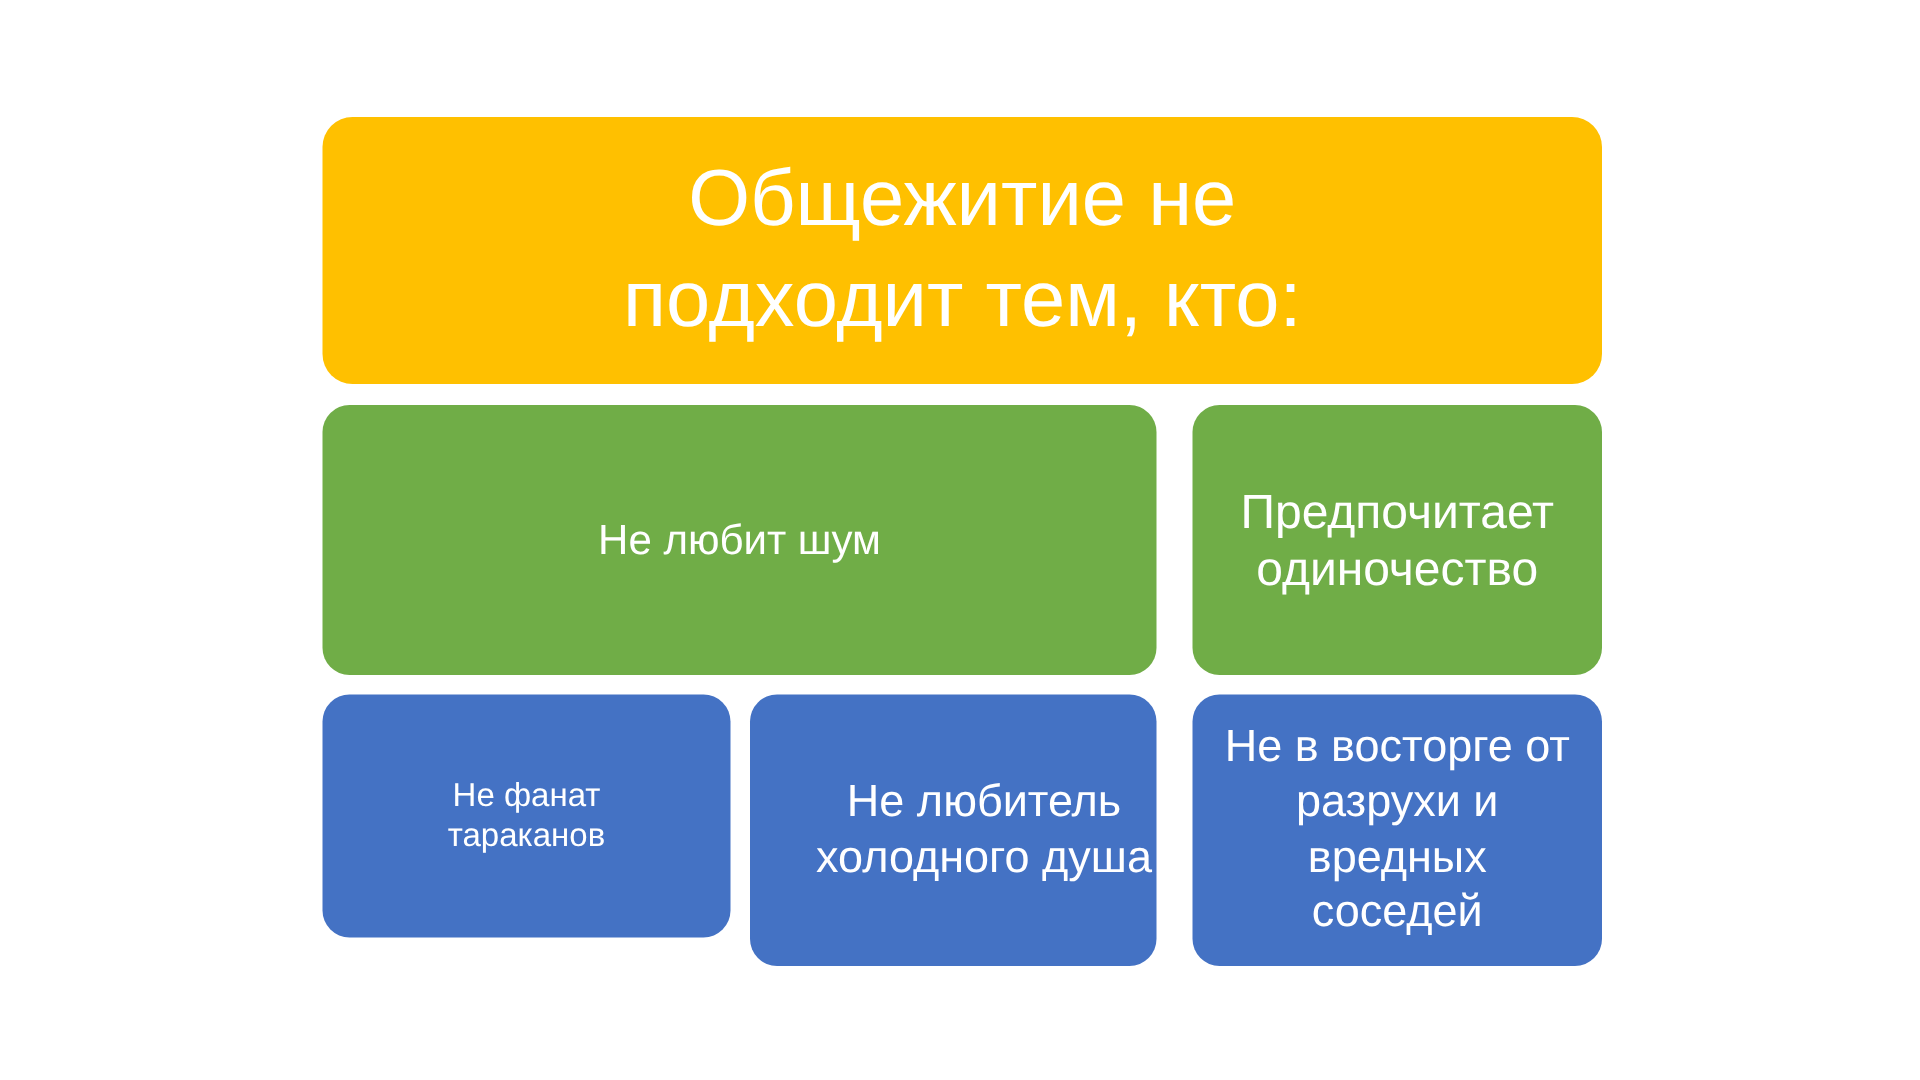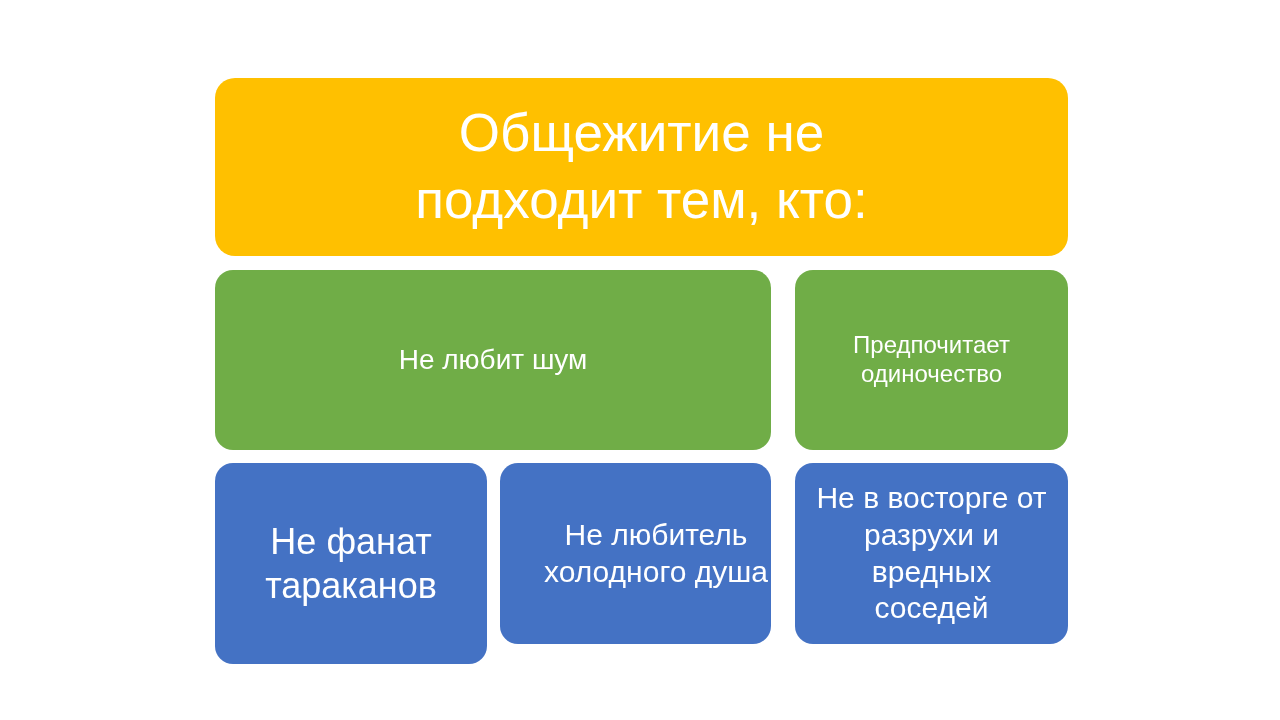--- a/index.html
+++ b/index.html
@@ -55,29 +55,29 @@
     width: 556px;
     height: 180px;
     font-size: 28px;
     line-height: 1.2;
   }
   .g2 {
     left: 795px;
     top: 270px;
     width: 273px;
     height: 180px;
-    font-size: 24px;
+    font-size: 32px;
     line-height: 1.2;
   }
   .b1 {
     left: 215px;
     top: 463px;
     width: 272px;
-    height: 201px;
-    font-size: 36px;
+    height: 162px;
+    font-size: 22px;
     line-height: 1.22;
   }
   .b2 {
     left: 500px;
     top: 463px;
     width: 271px;
     height: 181px;
     font-size: 30px;
     line-height: 1.22;
     padding-left: 41px;

